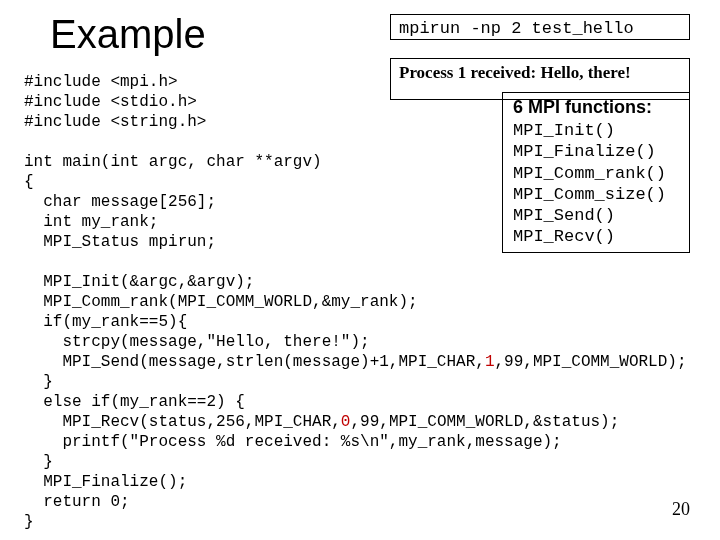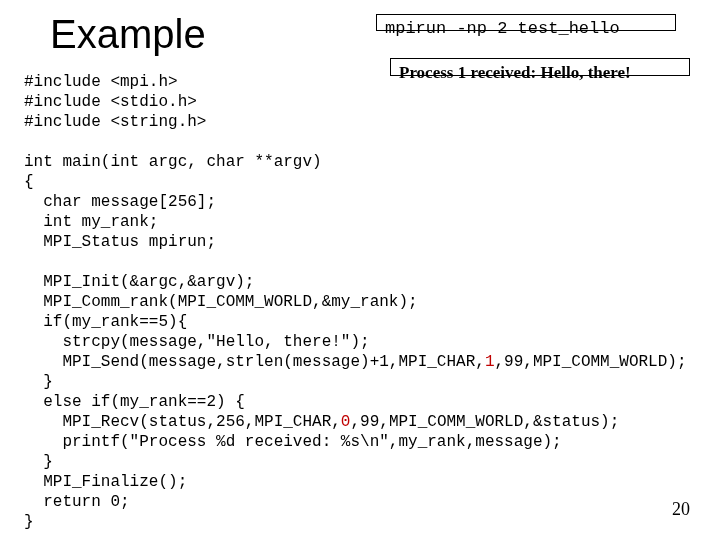--- a/index.html
+++ b/index.html
@@ -26,31 +26,31 @@
     font-family: Arial, sans-serif;
   }
   .box {
     position: absolute;
     border: 1.5px solid #000;
     padding: 4px 8px;
     box-sizing: border-box;
   }
   .box-cmd {
     top: 14px;
-    left: 376px;
+    left: 390px;
     width: 300px;
-    height: 17px;
+    height: 26px;
     font-family: "Courier New", monospace;
     font-size: 17px;
   }
   .box-out {
     top: 58px;
     left: 390px;
     width: 300px;
-    height: 18px;
+    height: 42px;
     font-family: "Times New Roman", serif;
     font-size: 17px;
     font-weight: bold;
   }
   .box-funcs {
     top: 92px;
     left: 502px;
     width: 188px;
     padding: 4px 10px;
   }
@@ -91,20 +91,29 @@
   <div class="title">Example</div>
 
   <div class="box box-cmd">
     <span>mpirun -np 2 test_hello</span>
   </div>
 
   <div class="box box-out">
     <span>Process 1 received: Hello, there!</span>
   </div>
 
+  <div class="box box-funcs">
+    <div class="funcs-title">6 MPI functions:</div>
+    <div class="funcs-item">MPI_Init()</div>
+    <div class="funcs-item">MPI_Finalize()</div>
+    <div class="funcs-item">MPI_Comm_rank()</div>
+    <div class="funcs-item">MPI_Comm_size()</div>
+    <div class="funcs-item">MPI_Send()</div>
+    <div class="funcs-item">MPI_Recv()</div>
+  </div>
 
   <div class="code"><span>#include &lt;mpi.h&gt;</span>
 <span>#include &lt;stdio.h&gt;</span>
 <span>#include &lt;string.h&gt;</span>
 <span></span>
 <span>int main(int argc, char **argv)</span>
 <span>{</span>
 <span>  char message[256];</span>
 <span>  int my_rank;</span>
 <span>  MPI_Status mpirun;</span>

